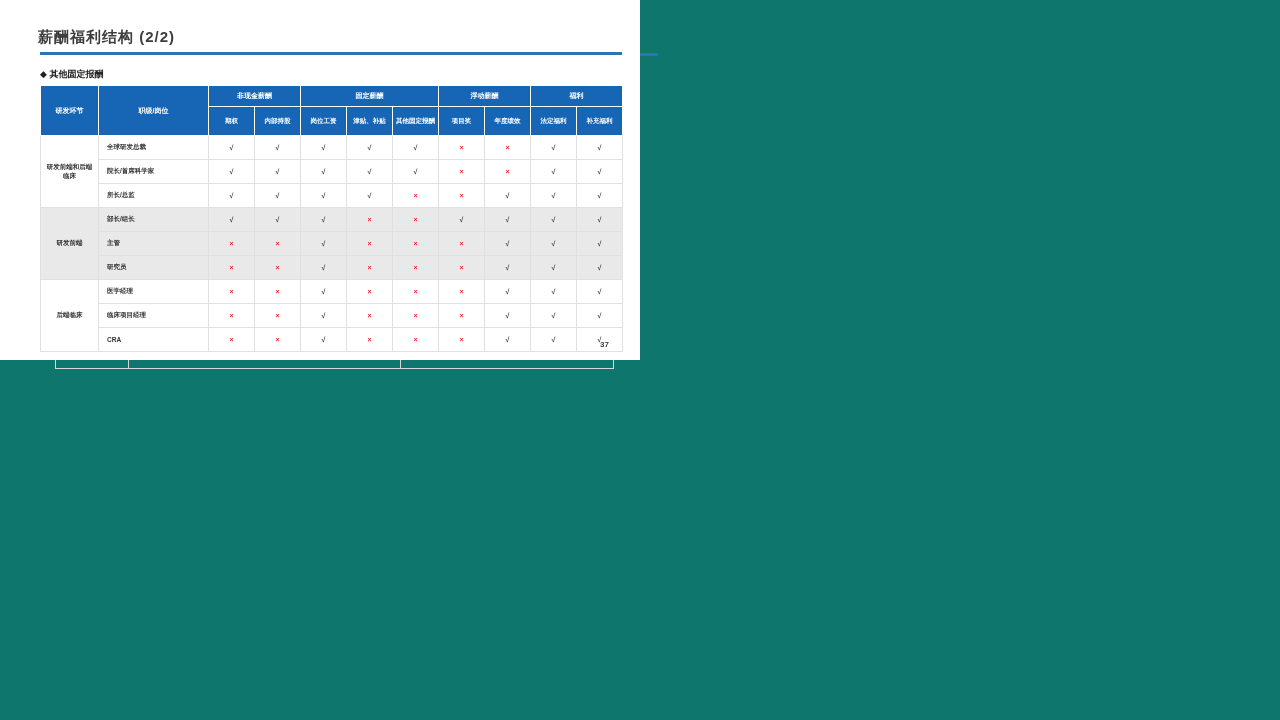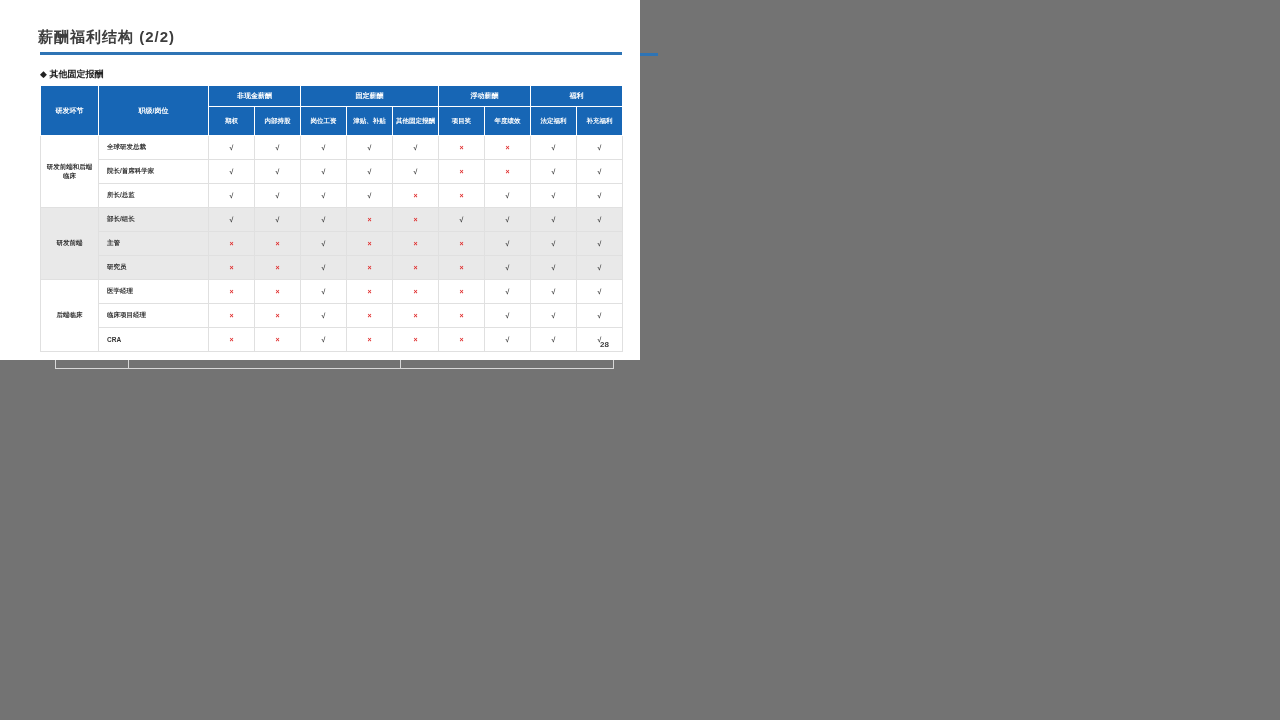--- a/index.html
+++ b/index.html
@@ -1,16 +1,16 @@
 <!DOCTYPE html>
 <html><head>
 <meta charset="utf-8">
 <style>
   html,body{margin:0;padding:0;background:#fff;}
-  #canvas{position:relative;width:1280px;height:720px;background:#737373;overflow:hidden;
+  #canvas{position:relative;width:1280px;height:720px;background:#0f766e;overflow:hidden;
           font-family:"Liberation Sans","DejaVu Sans",sans-serif;color:#404040;}
   .slide{position:absolute;width:640px;height:360px;background:#fff;}
   #s1{left:0;top:0}#s2{left:640;top:0}#s3{left:0;top:360}#s4{left:640;top:360}
   .slide-title{position:absolute;font-size:15px;font-weight:bold;color:#3d3d3d;letter-spacing:1px;}
   .div-blue{position:absolute;height:3px;background:#2e74b5;}
   .div-gold{position:absolute;height:3px;background:#d99021;}
   .pagenum{position:absolute;font-size:8px;font-weight:bold;color:#404040;}
 
   
   table{border-collapse:collapse;table-layout:fixed;}
@@ -430,16 +430,16 @@
             <td class="mark mark-y">√</td>
             <td class="mark mark-x">×</td>
             <td class="mark mark-x">×</td>
             <td class="mark mark-x">×</td>
             <td class="mark mark-y">√</td>
             <td class="mark mark-y">√</td>
             <td class="mark mark-y">√</td>
       </tr>
     </tbody>
       </table>
-    <div class="pagenum" style="left:600px;top:340px">28</div>
+    <div class="pagenum" style="left:600px;top:340px">37</div>
   </div>
 
 </div>
 
 </body></html>

